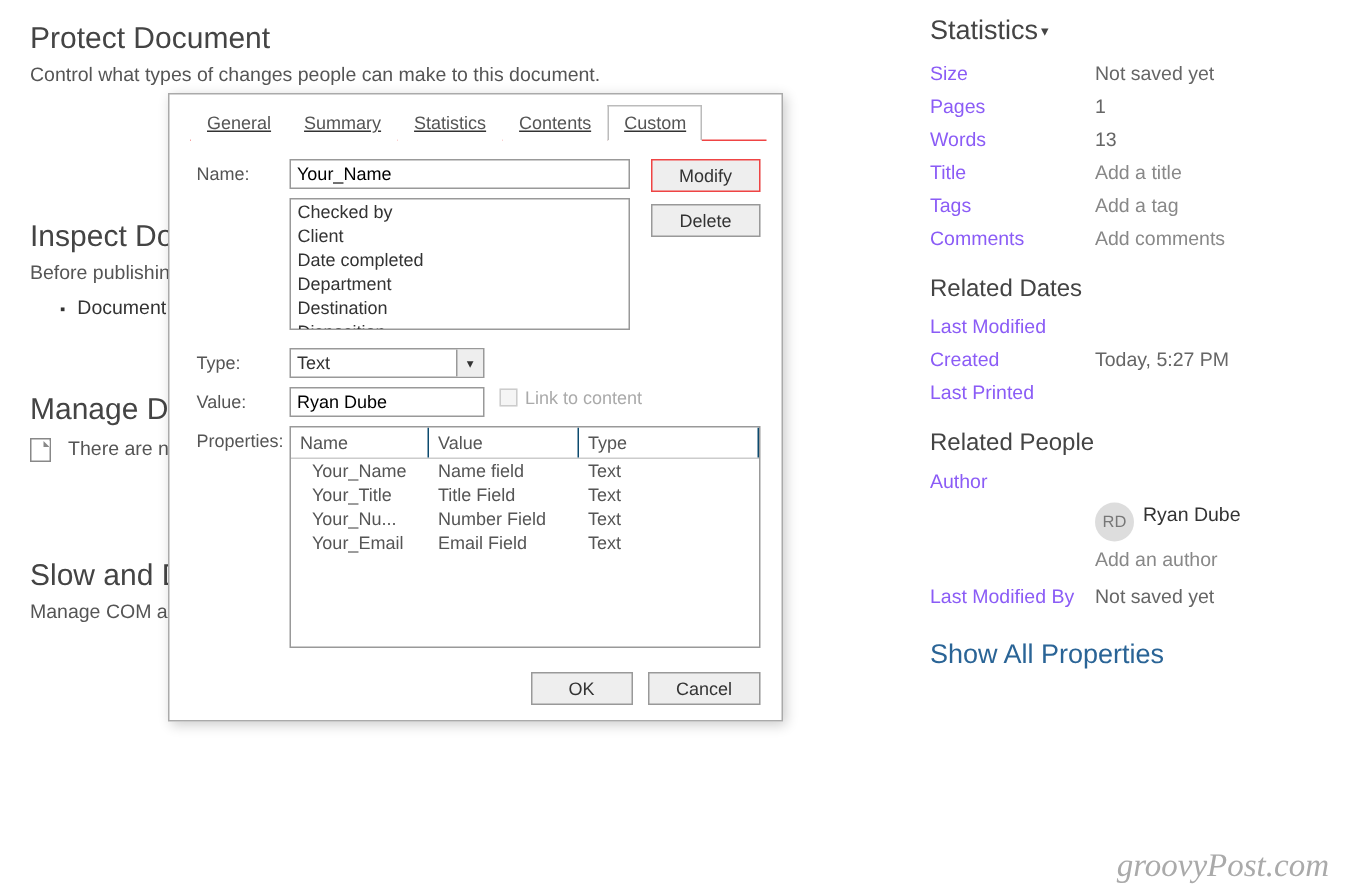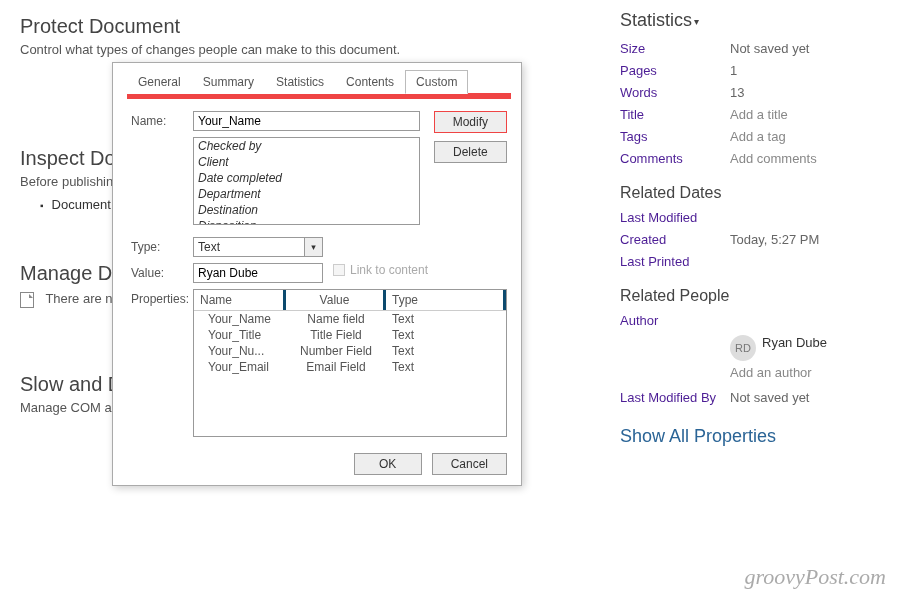--- a/index.html
+++ b/index.html
@@ -44,21 +44,21 @@
     }
     .panel-heading {
       font-size: 18px;
       color: #444;
       margin-bottom: 10px;
       font-weight: 400;
       cursor: pointer;
     }
     .panel-heading .chev { font-size: 10px; vertical-align: middle; margin-left: 2px; }
     .prop-row { display: flex; margin: 7px 0; font-size: 13px; }
-    .prop-label { width: 110px; color: #4c1d95; }
+    .prop-label { width: 110px; color: #8b5cf6; }
     .prop-value { color: #666; }
     .prop-value.placeholder { color: #888; font-style: normal; }
     .sub-heading { font-size: 16px; color: #444; margin: 18px 0 8px; font-weight: 400; }
     .avatar {
       width: 26px; height: 26px; border-radius: 50%; background: #ddd;
       display: inline-flex; align-items: center; justify-content: center;
       font-size: 11px; color: #777; margin-right: 6px;
     }
     .author-row { display: flex; margin: 4px 0 4px 110px; }
     .show-all { color: #2a6496; margin-top: 14px; display: inline-block; cursor: pointer; font-size: 18px; }
@@ -84,22 +84,23 @@
       padding: 6px 10px 4px 12px;
       font-size: 12px; color: #444;
     }
     .dialog-title-bar .spacer { flex: 1; }
     .dialog-title-bar .help, .dialog-title-bar .close {
       width: 24px; text-align: center; cursor: pointer; font-size: 13px;
     }
     .tabs {
       display: flex;
       margin: 6px 10px 0 14px;
-      border-bottom: 6px solid #ef4444;
+      border-bottom: 1px solid #ef4444;
       gap: 0;
+      text-decoration: underline;
     }
     .tab {
       padding: 4px 10px;
       font-size: 12px;
       color: #555;
       cursor: pointer;
       border: 1px solid transparent;
       border-bottom: none;
       position: relative;
       top: 1px;
@@ -121,21 +122,20 @@
       padding: 2px 4px;
       font-size: 12px;
       font-family: inherit;
       height: 20px;
     }
     .listbox {
       border: 1px solid #999;
       height: 88px;
       overflow-y: scroll;
       font-size: 12px;
-      font-style: italic;
     }
     .listbox-item { padding: 1px 4px; cursor: default; }
     .select-wrap {
       display: flex; align-items: center; gap:0;
       border: 1px solid #999; height: 20px; width: 130px; padding-left: 4px;
     }
     .select-wrap .sel-txt { flex:1; font-size: 12px; }
     .select-wrap .sel-btn { border-left: 1px solid #999; width: 18px; text-align: center; font-size: 9px; background:#eee; height:100%; display:flex; align-items:center; justify-content:center;}
     .checkbox-disabled {
       display: inline-flex; align-items: center; color: #aaa; margin-left: 10px;
@@ -157,23 +157,23 @@
 
     .name-form-wrap { display: flex; align-items: flex-start; }
     .name-form-wrap .left-col { flex: 1; }
 
     .props-table {
       border: 1px solid #999;
       height: 148px;
       overflow: auto;
     }
     .pt-head, .pt-row { display: flex; font-size: 12px; }
-    .pt-head .pt-cell { color: #555; border-right: 3px solid #0c4a6e; padding: 3px 6px; }
+    .pt-head .pt-cell { color: #555; border-right: 1px solid #0c4a6e; padding: 3px 6px; }
     .pt-cell:nth-child(1){ width: 92px; padding-left:14px; }
-    .pt-cell:nth-child(2){ width: 100px; text-align: center; }
+    .pt-cell:nth-child(2){ width: 100px; }
     .pt-cell:nth-child(3){ flex:1; }
     .pt-head { border-bottom: 1px solid #ccc; }
     .pt-head .pt-cell:nth-child(1){ padding-left:6px; }
     .pt-row .pt-cell { padding: 1px 6px; color: #555; }
     .pt-row .pt-cell:first-child { padding-left: 14px; }
 
     .dialog-footer {
       display: flex; justify-content: flex-end; gap: 10px;
       padding: 6px 14px 0;
     }

